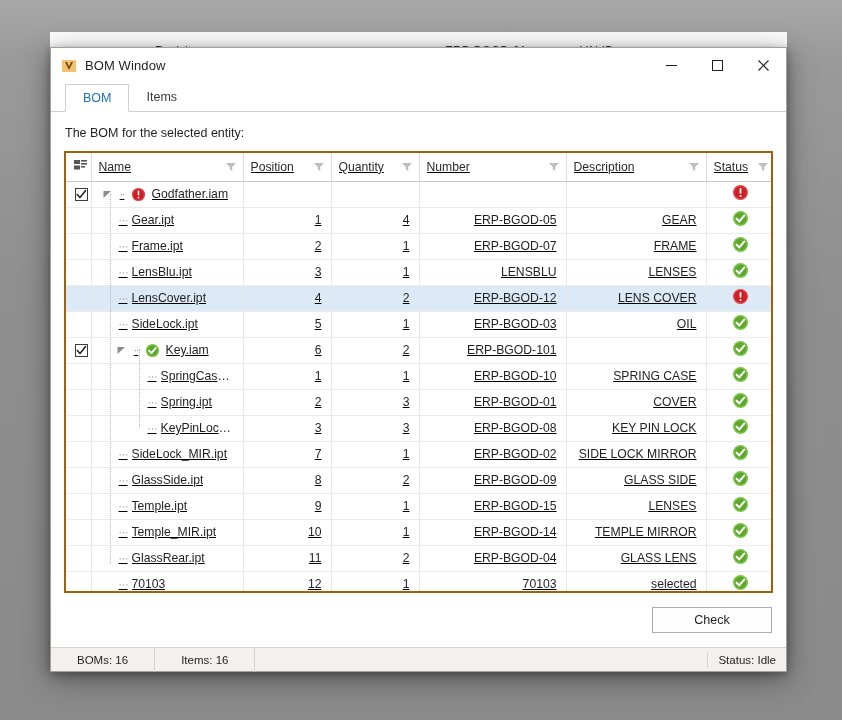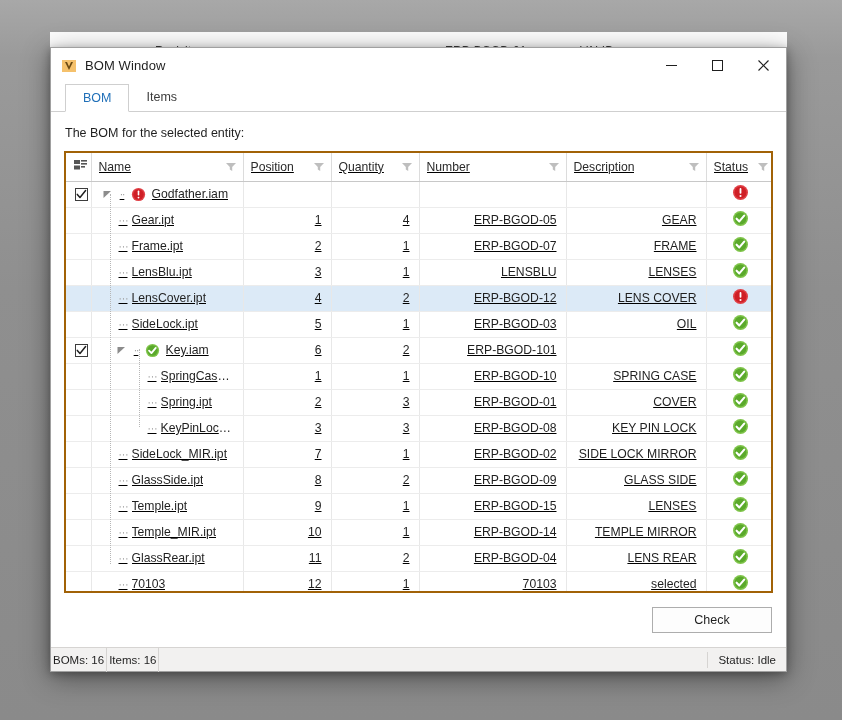--- a/index.html
+++ b/index.html
@@ -299,21 +299,21 @@
     display: flex;
     align-items: center;
     font-size: 11.5px;
     color: #1f1f1f;
     box-sizing: border-box;
   }
   .status-pane {
     height: 24px;
     display: flex;
     align-items: center;
-    padding: 0 2px;
+    padding: 0 26px;
     border-right: 1px solid #d6d4d2;
     box-sizing: border-box;
     white-space: nowrap;
   }
   #status-spacer { flex: 1; height: 24px; }
   #status-right {
     height: 16px;
     display: flex;
     align-items: center;
     padding: 0 10px;
@@ -751,21 +751,21 @@
               <td>
                 <span class="name-inner">
                   <span class="indent" style="width:14px"></span>
                   <span class="tree-dots">⋯</span>
                   <span class="node-label">GlassRear.ipt</span>
                 </span>
               </td>
               <td class="num">11</td>
               <td class="num">2</td>
               <td class="num">ERP-BGOD-04</td>
-              <td class="num">LENS REAR</td>
+              <td class="num">GLASS LENS</td>
               <td class="status-cell" style="border-right: none;"><svg width="17" height="17" viewBox="0 0 17 17">
                   <circle cx="8.5" cy="8.5" r="7.5" fill="#7fc44a"></circle>
                   <circle cx="8.5" cy="8.5" r="5.9" fill="#5aa92b"></circle>
                   <path d="M4.6 8.7 L7.3 11.4 L12.2 5.6" stroke="#ffffff" stroke-width="2.1" fill="none" stroke-linecap="round" stroke-linejoin="round"></path>
                 </svg></td>
             </tr>
             <tr>
               <td class="check-cell"></td>
               <td>
                 <span class="name-inner">

